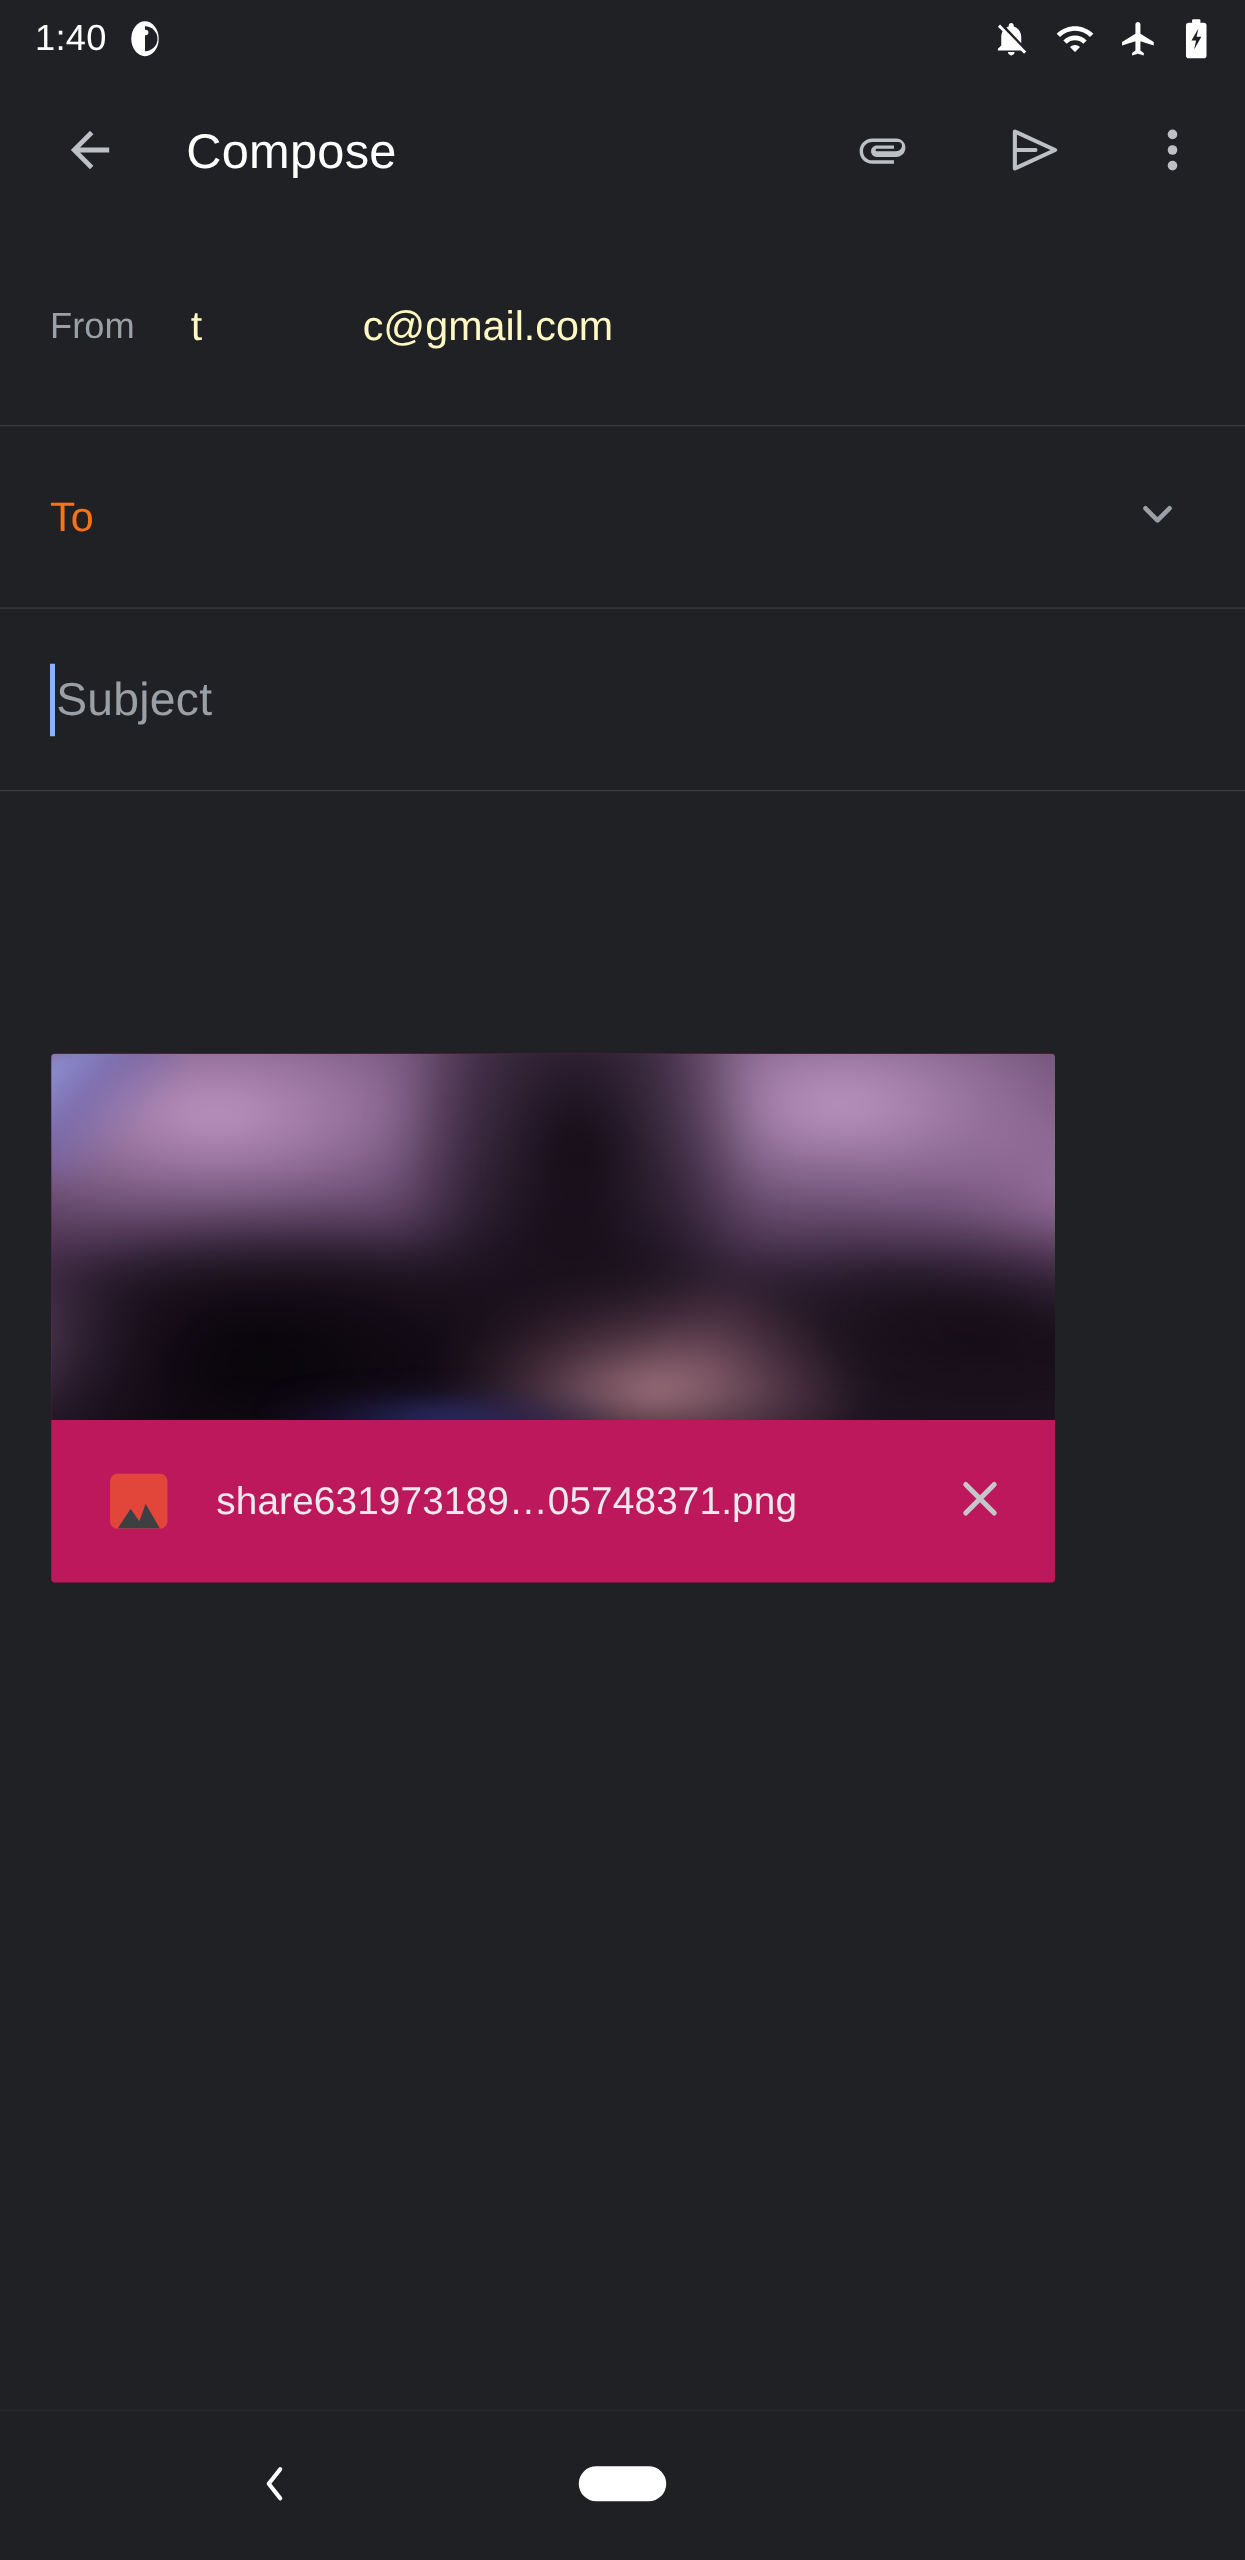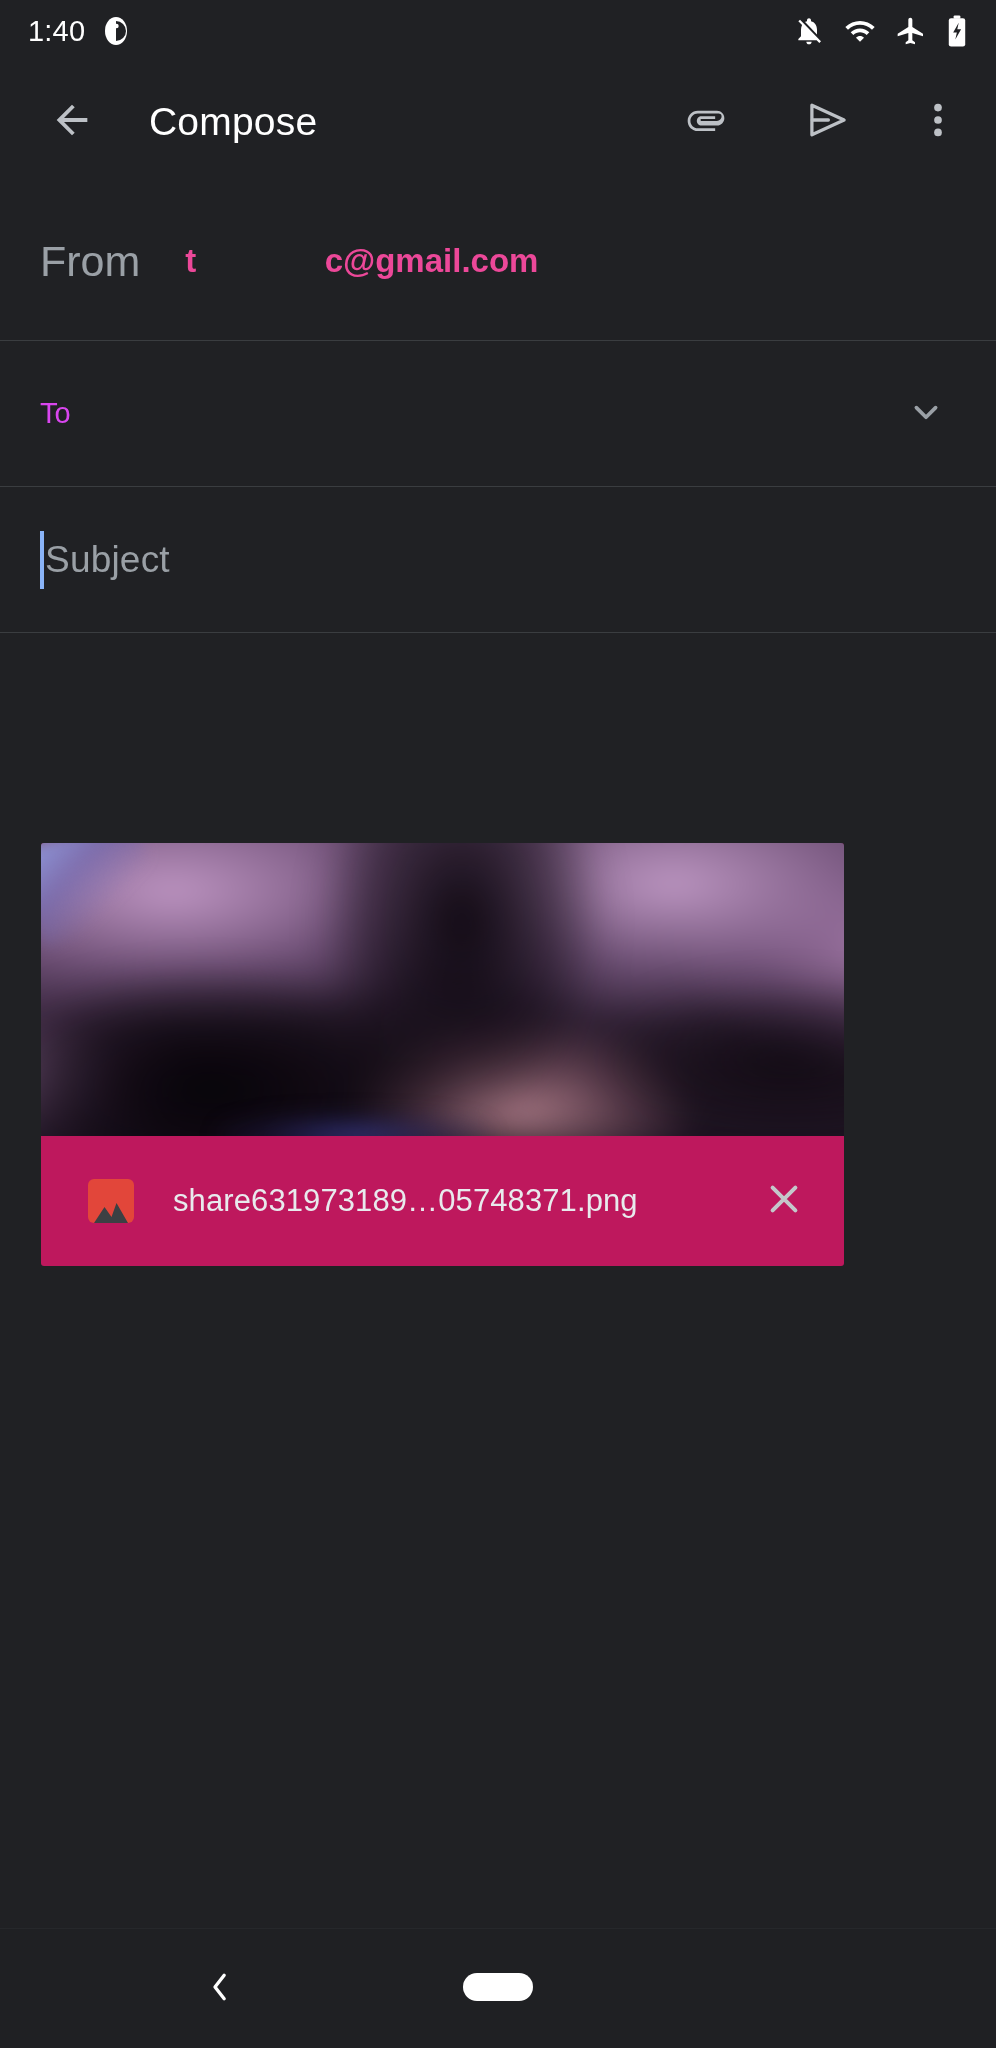--- a/index.html
+++ b/index.html
@@ -88,36 +88,35 @@
   .divider {
     position: absolute;
     left: 0;
     width: 996px;
     height: 1px;
     background: #3a3d40;
   }
 
   .from-row { top: 182px; height: 158px; padding: 0 40px; }
   .from-label {
-    font-size: 43px;
+    font-size: 29px;
     color: #9aa0a6;
     flex: none;
   }
   .from-value {
     font-size: 33px;
-    color: #ec4899;
+    color: #fef9c3;
     margin-left: 45px;
     white-space: pre;
-    font-weight: bold;
   }
 
   .to-row { top: 341px; height: 145px; padding: 0 40px; }
   .to-placeholder {
-    font-size: 29px;
-    color: #d946ef;
+    font-size: 33px;
+    color: #f97316;
   }
   .to-expand {
     margin-left: auto;
     width: 60px; height: 60px;
     display: flex; align-items: center; justify-content: center;
   }
 
   .subject-row { top: 487px; height: 145px; padding: 0 40px; }
   .caret {
     width: 4px;

